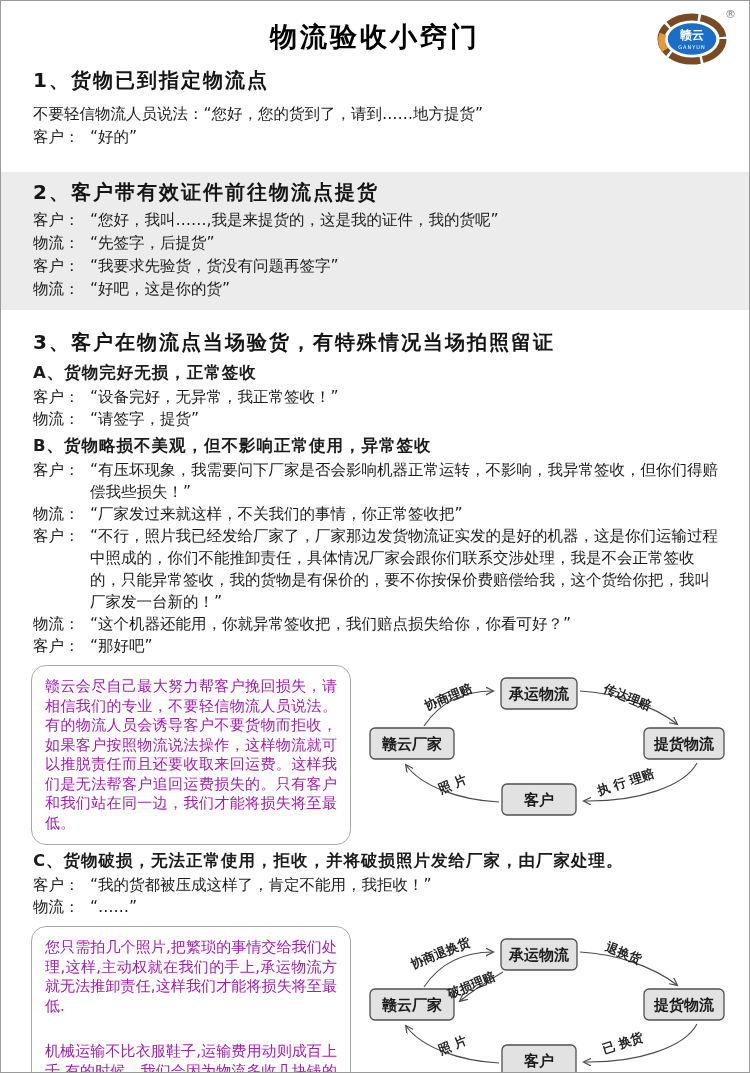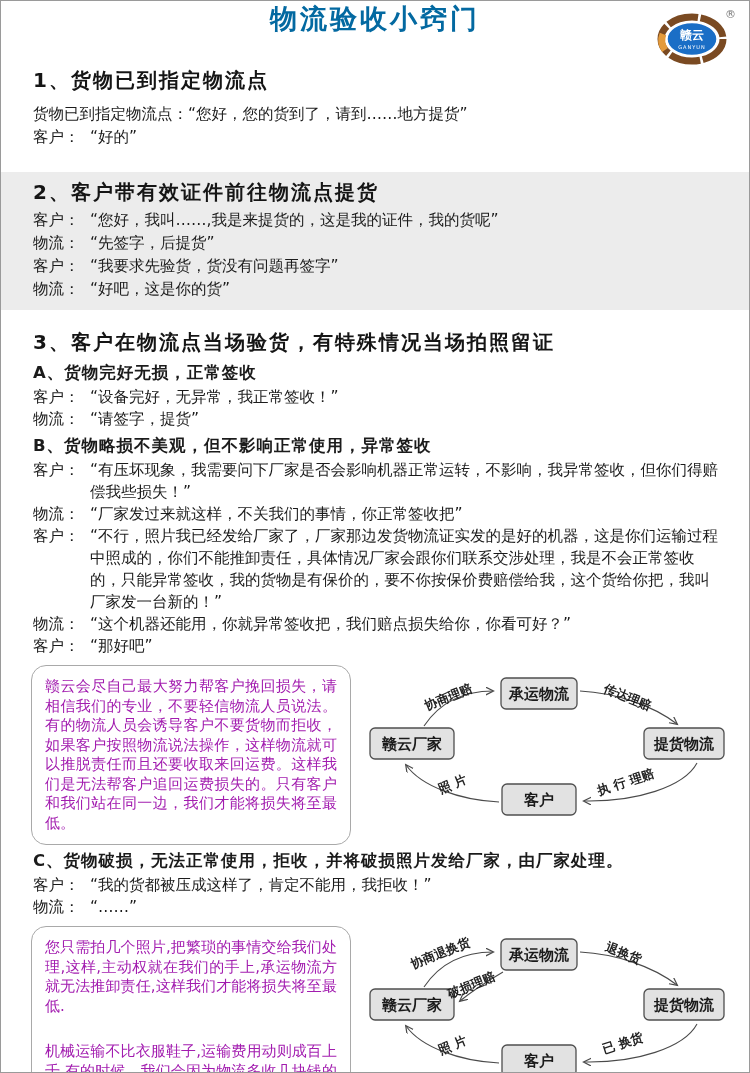--- a/index.html
+++ b/index.html
@@ -5,21 +5,21 @@
   * { margin:0; padding:0; box-sizing:border-box; }
   html,body { background:#fff; }
   .page {
     position:relative; width:750px; height:1073px; margin:0 auto;
     background:#fff; border:1px solid #9a9a9a; overflow:hidden;
     font-family:"DejaVu Sans","Liberation Sans",sans-serif; color:#1b1b1b;
   }
   .header { position:relative; height:58px; }
   .title {
     text-align:center; font-size:27px; font-weight:bold; letter-spacing:3px;
-    color:#0369a1;
+    padding-top:18px; color:#000000;
   }
   .logo { position:absolute; top:5px; right:8px; width:90px; height:60px; }
   .sec {
     font-size:20px; font-weight:bold; letter-spacing:2px; color:#151515;
     margin:8px 30px 0 32px;
   }
   .dlg {
     display:flex; align-items:flex-start;
     font-size:15.5px; line-height:23px; margin:0 26px 0 32px;
   }
@@ -67,21 +67,21 @@
         <ellipse cx="41" cy="33" rx="25" ry="16.5" fill="#1a6ec6" stroke="#ffffff" stroke-width="1.4"></ellipse>
         <text class="logo-cn" x="41" y="33">赣云</text>
         <text class="logo-en" x="41" y="43">GANYUN</text>
       </svg>
     </div>
   </div>
 
   <div class="sec">1、货物已到指定物流点</div>
   <div class="s1-dlgs">
     <div class="dlg">
-      <span class="sp">货物已到指定物流点：</span>
+      <span class="sp">不要轻信物流人员说法：</span>
       <span class="tx">“您好，您的货到了，请到……地方提货”</span>
     </div>
     <div class="dlg">
       <span class="sp">客户：</span>
       <span class="tx">“好的”</span>
     </div>
   </div>
 
   <div class="band">
     <div class="sec">2、客户带有效证件前往物流点提货</div>

